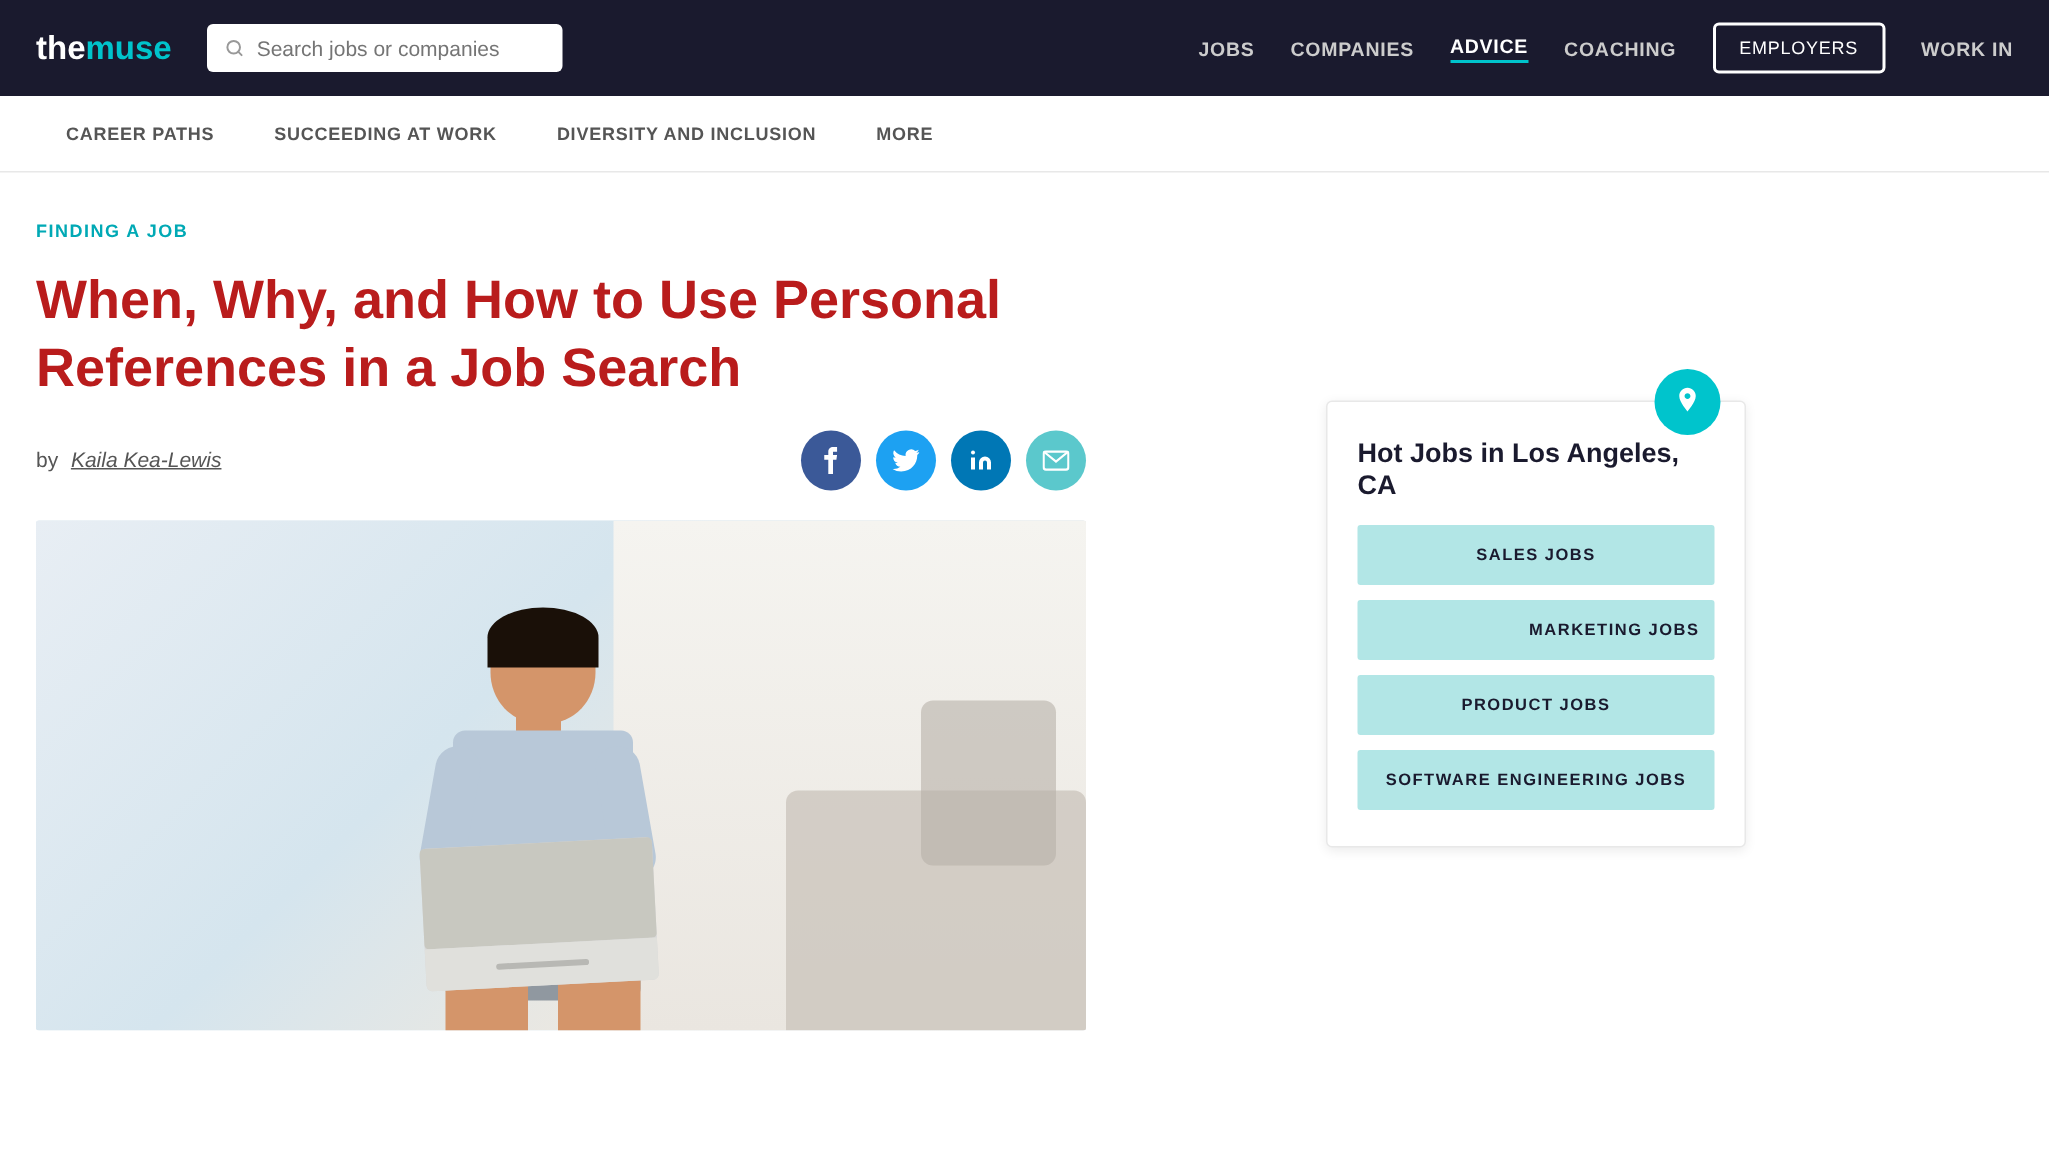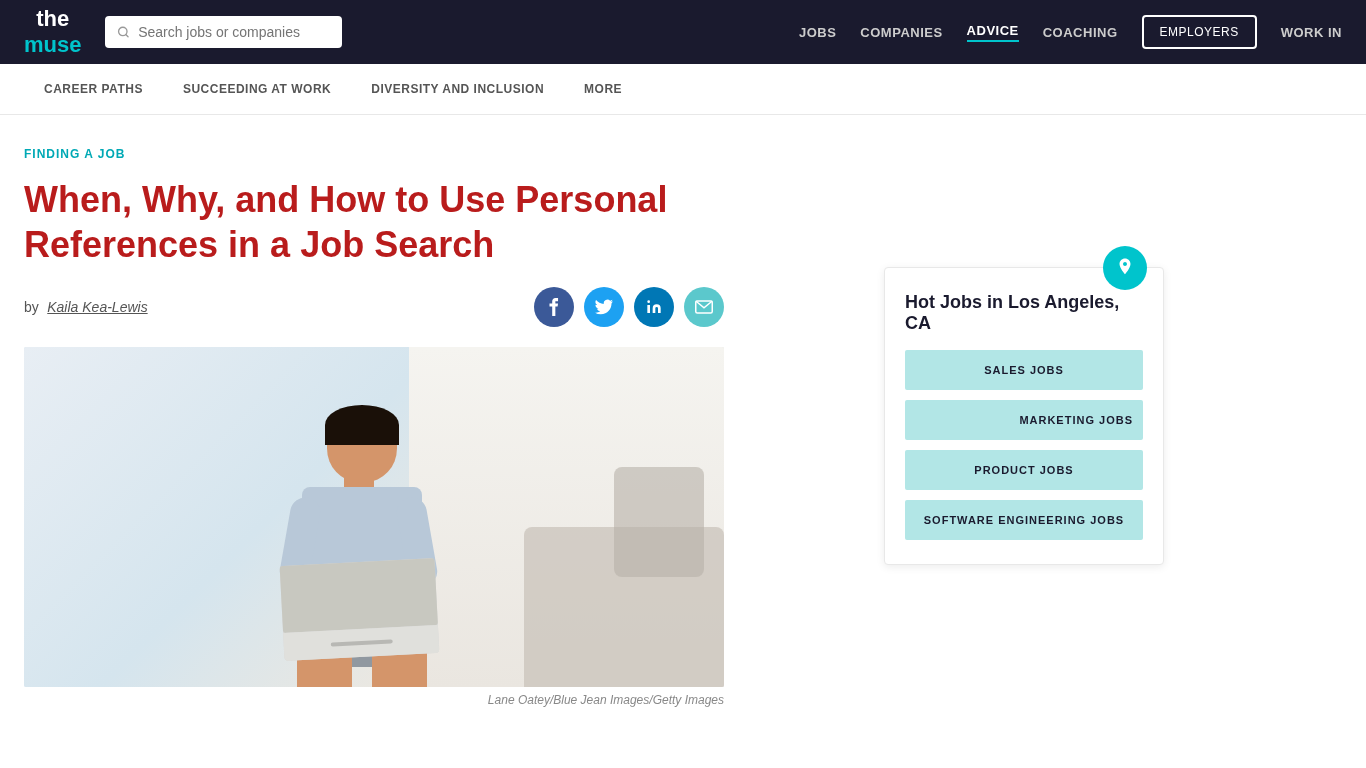--- a/index.html
+++ b/index.html
@@ -2,21 +2,21 @@
 <html><head>
   <meta charset="utf-8">
   <style>
     * { margin: 0; padding: 0; box-sizing: border-box; }
     body { font-family: -apple-system, BlinkMacSystemFont, 'Segoe UI', Arial, sans-serif; background: #fff; color: #333; }
   </style>
 </head>
 <body>
 
 <nav style="background:#1a1a2e; display:flex; align-items:center; padding:0 24px; height:64px; gap:24px;">
-  <a href="#" style="display:flex;align-items:center;text-decoration:none;font-size:22px;font-weight:800;gap:0;flex-shrink:0;flex-direction:column;">
+  <a href="#" style="display:flex;align-items:center;text-decoration:none;font-size:22px;font-weight:800;gap:0;flex-shrink:0;">
     <span style="color:#fff;">the</span>
       <span style="color:#00c4cc;">muse</span>
   </a>
   <div style="display:flex;align-items:center;background:#fff;border-radius:4px;padding:8px 12px;gap:8px;width:237px;flex-shrink:0;">
     <svg width="14" height="14" viewBox="0 0 24 24" fill="none" stroke="#999" stroke-width="2.5" stroke-linecap="round" stroke-linejoin="round">
         <circle cx="11" cy="11" r="8"></circle>
         <line x1="21" y1="21" x2="16.65" y2="16.65"></line>
       </svg>
     <input type="text" style="border: none; outline: none; font-size: 14px; color: rgb(102, 102, 102); width: 100%; background: transparent;" placeholder="Search jobs or companies">
   </div>
@@ -109,21 +109,20 @@
               <div style="width:100%;height:30%;background:#e0e0dc;border-radius:0 0 4px 4px;display:flex;align-items:center;justify-content:center;">
                 <div style="width:40%;height:4px;background:#b8b8b4;border-radius:2px;"></div>
               </div>
             </div>
           </div>
         </div>
 
         <div style="position:absolute;right:0;bottom:0;width:200px;height:160px;background:#c8c0b8;border-radius:8px 8px 0 0;opacity:0.7;"></div>
         <div style="position:absolute;right:20px;top:120px;width:90px;height:110px;background:#b8b0a8;border-radius:8px;opacity:0.6;"></div>
       </div>
-      <p style="font-size:12px;color:#888;text-align:right;margin-top:6px;font-style:italic;">Lane Oatey/Blue Jean Images/Getty Images</p>
     </div>
   </div>
 
   <div style="width:280px;flex-shrink:0;padding-top:120px;">
     <div style="background:#fff;border:1px solid #e8e8e8;border-radius:4px;padding:24px 20px;box-shadow:0 2px 8px rgba(0,0,0,0.08);position:relative;">
       <div style="position:absolute;top:-22px;right:16px;width:44px;height:44px;border-radius:50%;background:#00c4cc;display:flex;align-items:center;justify-content:center;color:#fff;font-size:20px;">
         <svg width="20" height="22" viewBox="0 0 24 28" fill="white">
             <path d="M12 2C8.13 2 5 5.13 5 9c0 5.25 7 13 7 13s7-7.75 7-13c0-3.87-3.13-7-7-7zm0 9.5c-1.38 0-2.5-1.12-2.5-2.5s1.12-2.5 2.5-2.5 2.5 1.12 2.5 2.5-1.12 2.5-2.5 2.5z"></path>
           </svg>
       </div>

